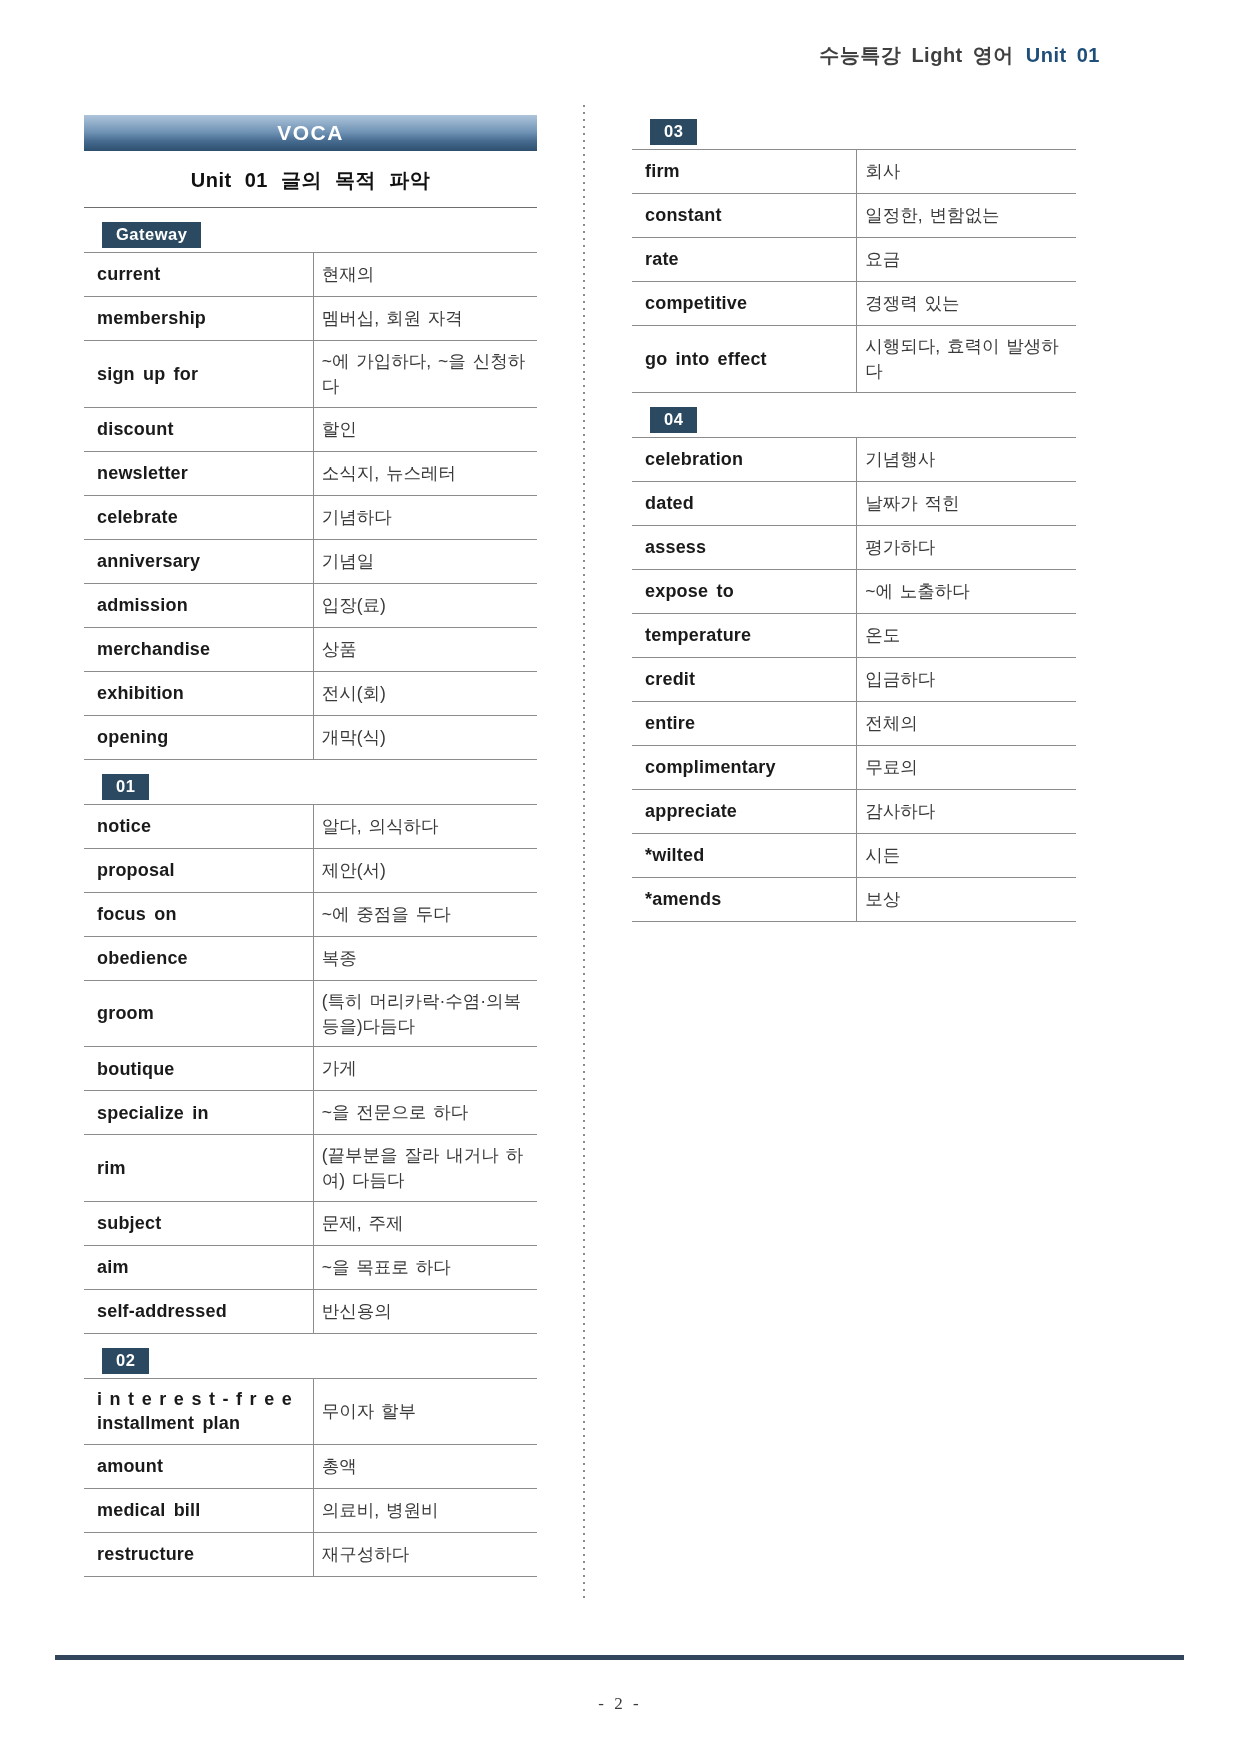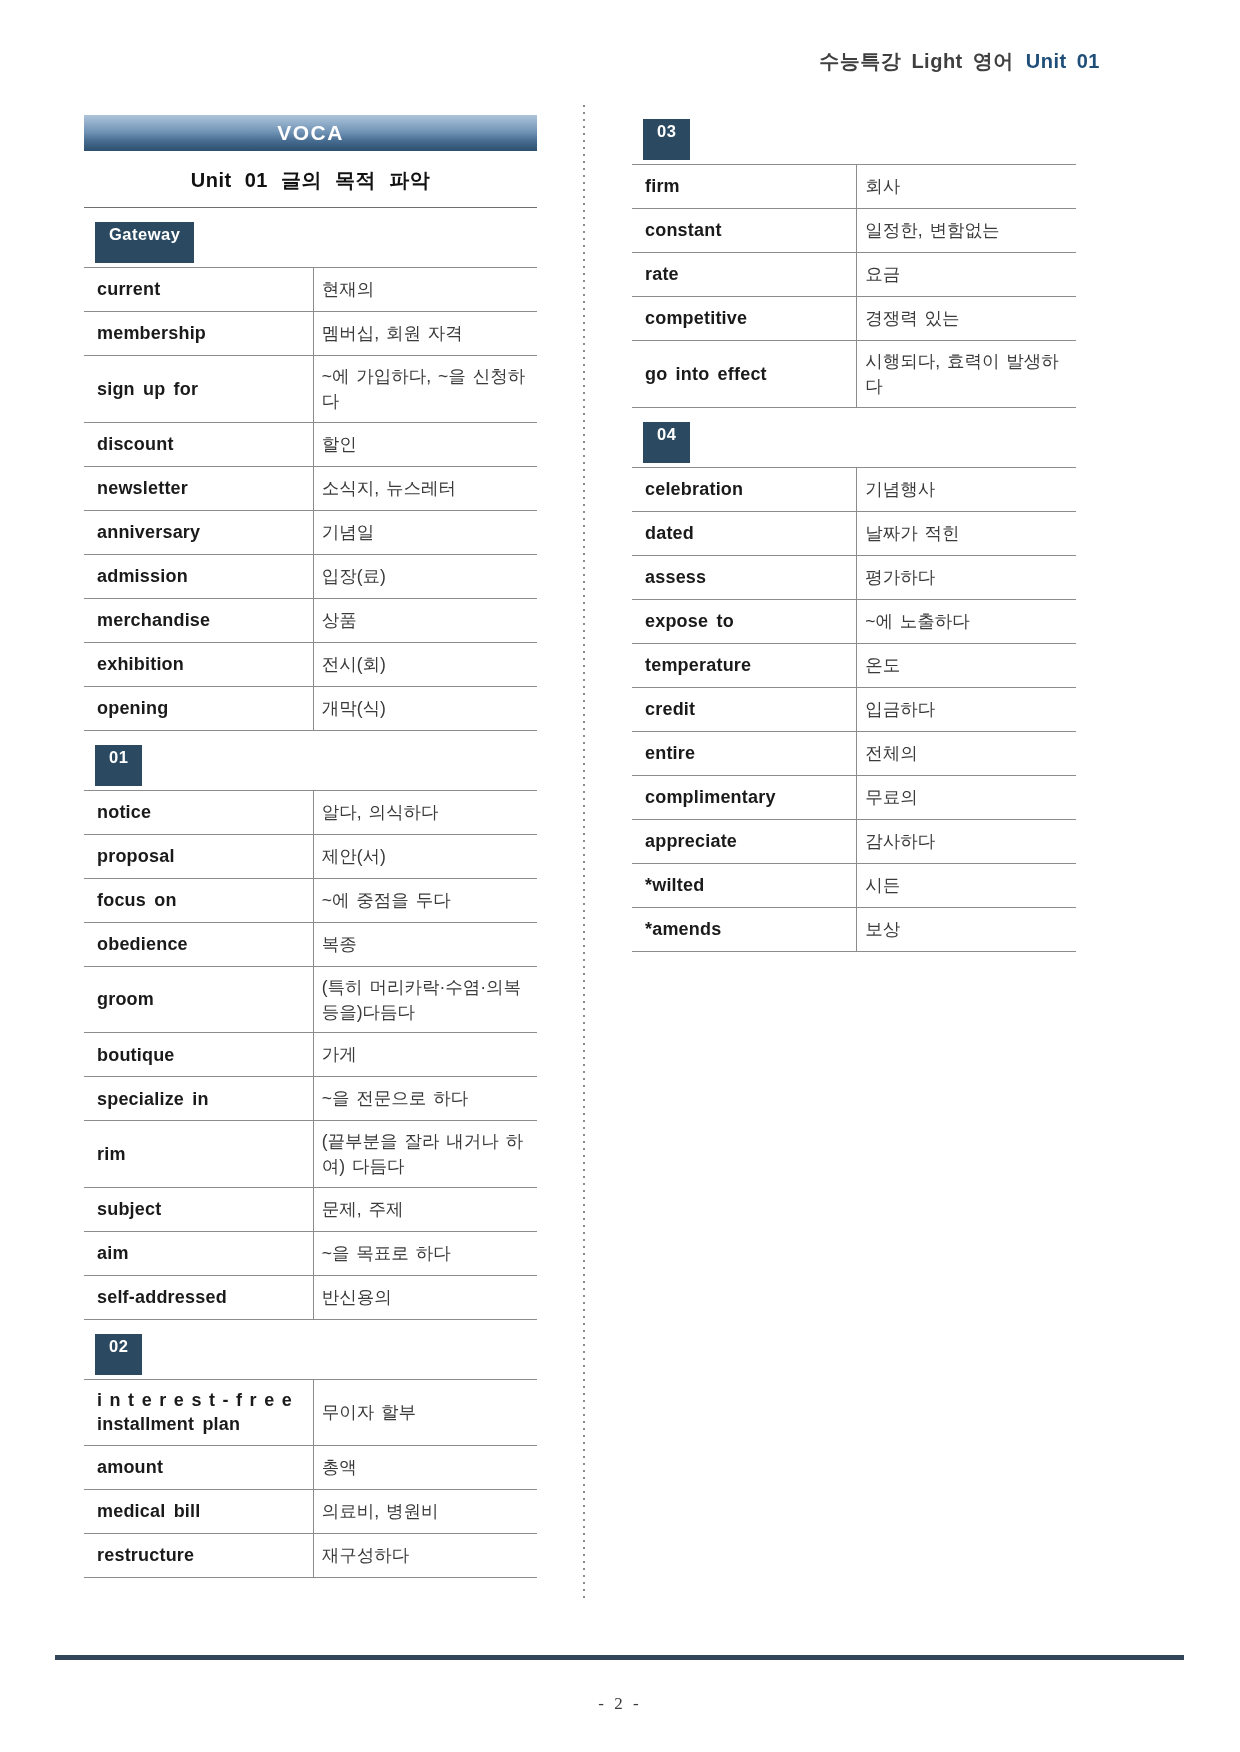--- a/index.html
+++ b/index.html
@@ -17,21 +17,21 @@
   *{box-sizing:border-box;}
   html,body{margin:0;padding:0;background:#ffffff;}
   .page{
     position:relative;
     width:1240px;height:1752px;
     background:#ffffff;
     font-family:"Liberation Sans", sans-serif;
     overflow:hidden;
   }
   .page-header{
-    position:absolute;top:48px;right:140px;
+    position:absolute;top:42px;right:140px;
     font-size:20px;font-weight:bold;color:var(--header-gray);
     letter-spacing:0.5px;word-spacing:4px;
   }
   .page-header .unit{color:var(--header-blue);margin-left:12px;}
   .content{
     position:absolute;top:105px;left:84px;
     display:flex;align-items:flex-start;gap:27px;
   }
   .col-left{width:453px;}
   .col-right{width:444px;}
@@ -45,24 +45,24 @@
     background:linear-gradient(to bottom,var(--banner-top) 0%,var(--banner-mid) 48%,#466c90 72%,var(--banner-bottom) 100%);
     color:#fff;font-size:21px;font-weight:bold;text-align:center;letter-spacing:1.5px;
   }
   .unit-title{
     text-align:center;font-size:20px;font-weight:bold;color:#111;
     padding:16px 0 13px;word-spacing:7px;letter-spacing:0.5px;
   }
   .title-rule{border-top:1px solid #6e6e6e;}
   .section{margin-top:14px;}
   .badge{
-    display:inline-block;margin-left:11px;
+    display:inline-block;margin-left:18px;
     background:var(--badge-bg);color:#fff;
     font-size:16.5px;font-weight:bold;
-    padding:3px 14px 19px;letter-spacing:0.5px;
+    padding:3px 14px 4px;letter-spacing:0.5px;
   }
   .vocab-table{margin-top:4px;border-bottom:1px solid var(--rule-gray);}
   .vrow{display:flex;border-top:1px solid var(--rule-gray);min-height:44px;}
   .word{
     width:50.5%;padding:8px 10px 8px 13px;
     display:flex;align-items:center;
     font-size:18px;font-weight:bold;color:var(--word-color);
     letter-spacing:0.2px;word-spacing:3px;line-height:1.35;
   }
   .meaning{
@@ -116,20 +116,24 @@
               </div>
               <div class="vrow">
                 <div class="word">discount</div>
                 <div class="meaning">할인</div>
               </div>
               <div class="vrow">
                 <div class="word">newsletter</div>
                 <div class="meaning">소식지, 뉴스레터</div>
               </div>
               <div class="vrow">
+                <div class="word">celebrate</div>
+                <div class="meaning">기념하다</div>
+              </div>
+              <div class="vrow">
                 <div class="word">anniversary</div>
                 <div class="meaning">기념일</div>
               </div>
               <div class="vrow">
                 <div class="word">admission</div>
                 <div class="meaning">입장(료)</div>
               </div>
               <div class="vrow">
                 <div class="word">merchandise</div>
                 <div class="meaning">상품</div>

